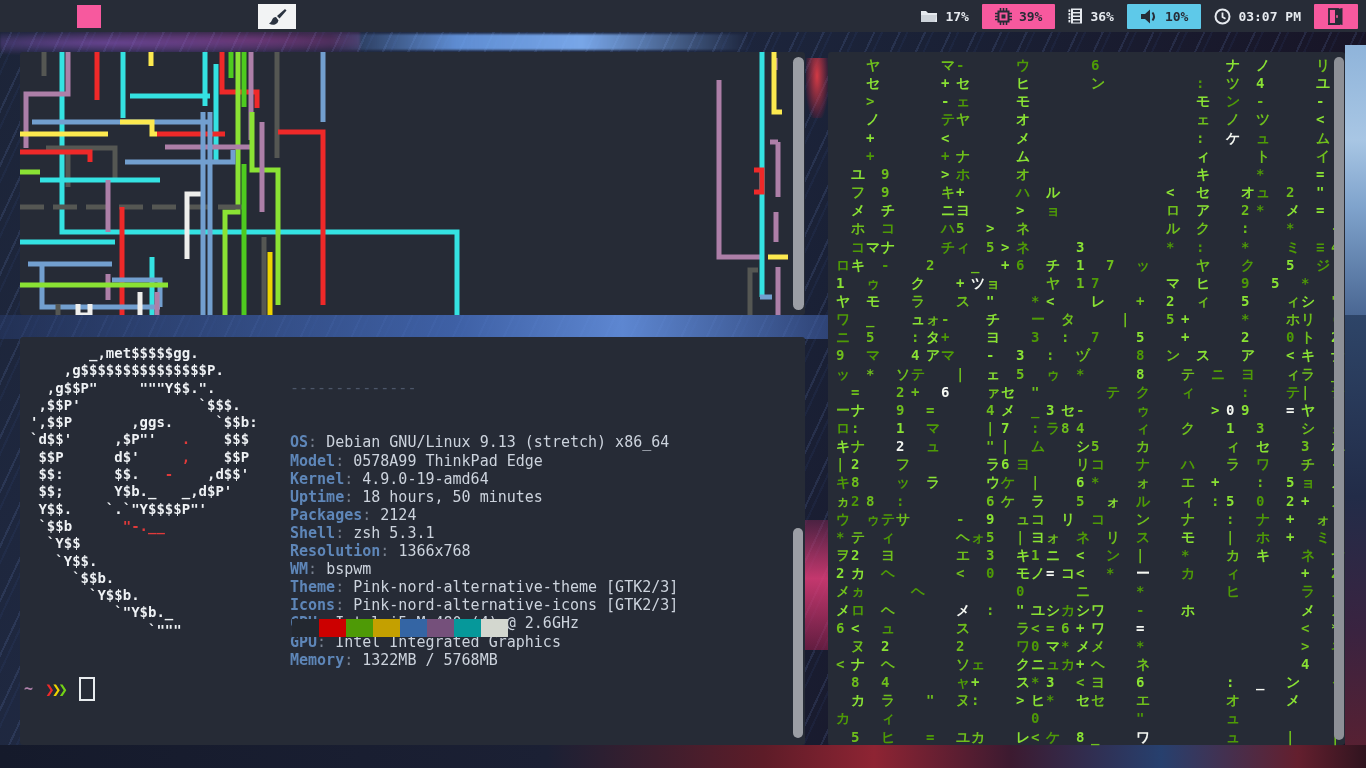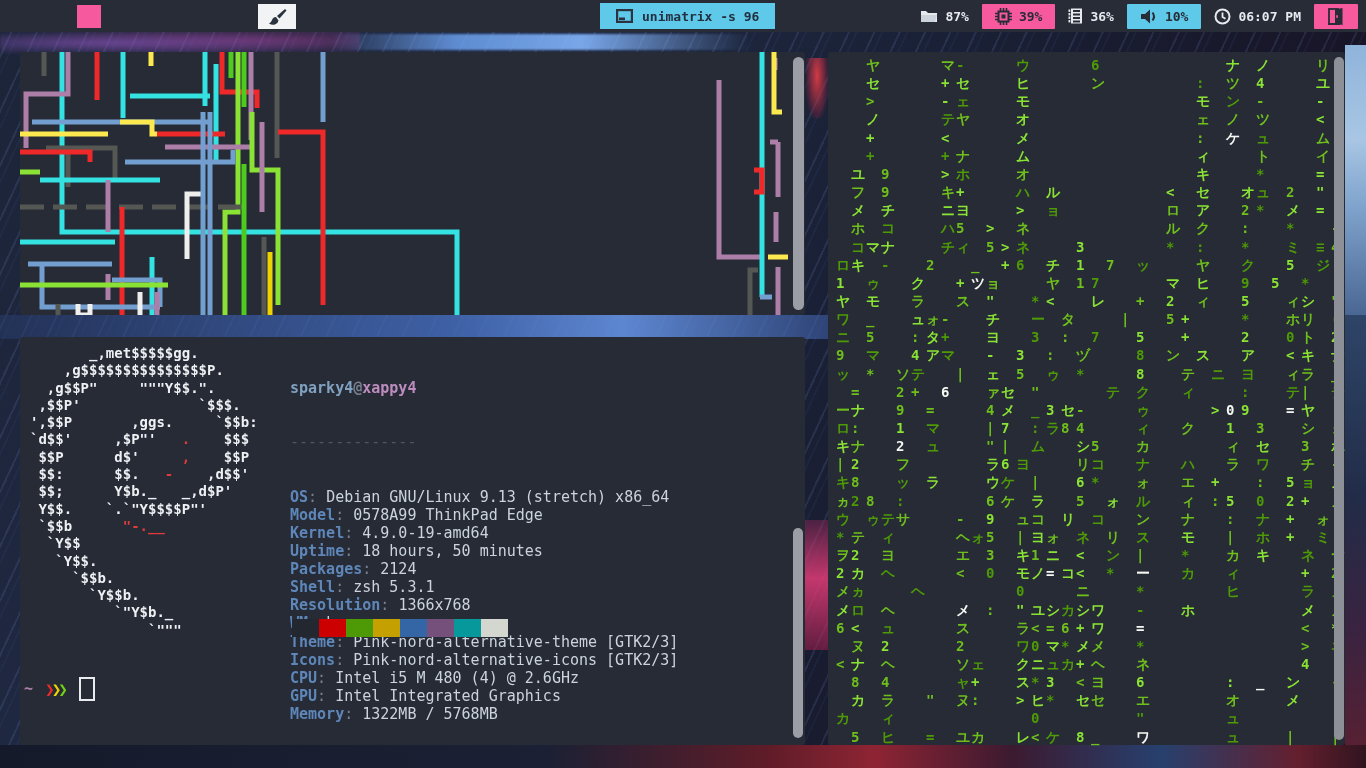--- a/index.html
+++ b/index.html
@@ -90,34 +90,27 @@
   <div class="wp" id="wp-bottom"></div>
 
   <div id="bar">
     <div class="bar-sq" id="ws-indicator" style="background: rgb(247, 89, 158);"></div>
     <div class="bar-brush" id="brush-btn" style="background: rgb(242, 243, 244);">
       <svg width="20" height="18" viewBox="0 0 20 18">
         <path d="M18 1 L10 8 L12.5 10.5 L19.5 2.5 Z" fill="#2b3340"></path>
         <path d="M9 9 q-3 0 -4 3 q-1 3 -3 3.5 q3 2 6 1 q3 -1 3.5 -4 Z" fill="#2b3340"></path>
       </svg>
     </div>
-    <div id="bar-title" style="background: rgb(94, 201, 233); color: rgb(36, 48, 64);">
-      <svg width="17" height="14" viewBox="0 0 17 14">
-        <rect x="1" y="1" width="15" height="12" fill="none" stroke="#2b3340" stroke-width="2.4"></rect>
-        <rect x="3" y="8.5" width="6" height="2.6" fill="#2b3340"></rect>
-      </svg>
-      <span>unimatrix -s 96</span>
-    </div>
     <div id="bar-right">
       <div class="mod">
         <svg width="18" height="14" viewBox="0 0 18 14">
           <path d="M1 2 h5 l2 2 h9 v9 H1 Z" fill="#e6eaef"></path>
           <path d="M1 6 h16 l-2 7 H1 Z" fill="#cdd3da"></path>
         </svg>
-        <span>87%</span>
+        <span>17%</span>
       </div>
       <div class="mod boxed" id="cpu-mod" style="background: rgb(247, 89, 158);">
         <svg width="17" height="17" viewBox="0 0 17 17">
           <rect x="3.5" y="3.5" width="10" height="10" fill="none" stroke="#272c37" stroke-width="2"></rect>
           <rect x="6.5" y="6.5" width="4" height="4" fill="#272c37"></rect>
           <g stroke="#272c37" stroke-width="1.6">
             <path d="M5.5 0 v3 M8.5 0 v3 M11.5 0 v3 M5.5 14 v3 M8.5 14 v3 M11.5 14 v3 M0 5.5 h3 M0 8.5 h3 M0 11.5 h3 M14 5.5 h3 M14 8.5 h3 M14 11.5 h3"></path>
           </g>
         </svg>
         <span>39%</span>
@@ -145,21 +138,21 @@
           <path d="M1 5 h4 l5 -4.5 v14 L5 10 H1 Z" fill="#272c37"></path>
           <path d="M12.5 3.5 q3 4 0 8" stroke="#272c37" stroke-width="2" fill="none"></path>
         </svg>
         <span>10%</span>
       </div>
       <div class="mod">
         <svg width="17" height="17" viewBox="0 0 17 17">
           <circle cx="8.5" cy="8.5" r="7" fill="none" stroke="#e6eaef" stroke-width="2"></circle>
           <path d="M8.5 4.5 V9 l3 1.8" stroke="#e6eaef" stroke-width="1.8" fill="none"></path>
         </svg>
-        <span>06:07 PM</span>
+        <span>03:07 PM</span>
       </div>
       <div class="mod boxed" id="power-mod" style="background: rgb(247, 89, 158);">
         <svg width="18" height="17" viewBox="0 0 18 17">
           <rect x="2" y="1" width="9" height="15" fill="none" stroke="#272c37" stroke-width="1.8"></rect>
           <path d="M8 1.5 L15.5 0 v17 L8 15.5 Z" fill="#272c37"></path>
           <rect x="9.2" y="7.2" width="1.6" height="2.6" fill="#f7599e"></rect>
           <rect x="1" y="15.2" width="12" height="1.8" fill="#272c37"></rect>
         </svg>
       </div>
     </div>
@@ -229,21 +222,20 @@
         <polyline points="758,215 758,263" fill="none" stroke="#ad7fa8" stroke-width="5" stroke-linejoin="miter"></polyline>
         <polyline points="738,218 730,218 730,263" fill="none" stroke="#555753" stroke-width="5" stroke-linejoin="miter"></polyline>
         <polyline points="740,245 752,245" fill="none" stroke="#729fcf" stroke-width="5" stroke-linejoin="miter"></polyline>
       </svg>
     <div class="sb" id="sb-pipes"></div>
   </div>
 
   <div class="term" id="win-neo">
     <div id="neo-art"><div><span>       _,met$$$$$gg.</span></div><div><span>    ,g$$$$$$$$$$$$$$$P.</span></div><div><span>  ,g$$P"     """Y$$.".</span></div><div><span> ,$$P'              `$$$.</span></div><div><span>',$$P       ,ggs.     `$$b:</span></div><div><span>`d$$'     ,$P"'   </span><span class="r">.</span><span>    $$$</span></div><div><span> $$P      d$'     </span><span class="r">,</span><span>    $$P</span></div><div><span> $$:      $$.   </span><span class="r">-</span><span>    ,d$$'</span></div><div><span> $$;      Y$b._   _,d$P'</span></div><div><span> Y$$.    `.`"Y$$$$P"'</span></div><div><span> `$$b      </span><span class="r">"-.__</span></div><div><span>  `Y$$</span></div><div><span>   `Y$$.</span></div><div><span>     `$$b.</span></div><div><span>       `Y$$b.</span></div><div><span>          `"Y$b._</span></div><div><span>              `"""</span></div></div>
     <div id="neo-info">
-      <div id="neo-title"><span id="neo-user" style="color: rgb(129, 161, 193);">sparky4</span><span class="sep">@</span><span id="neo-host" style="color: rgb(189, 140, 191);">xappy4</span></div>
       <div id="neo-dash">--------------</div>
       <div id="neo-lines"><div><span class="lbl">OS</span><span class="sep">: </span><span class="val">Debian GNU/Linux 9.13 (stretch) x86_64</span></div><div><span class="lbl">Model</span><span class="sep">: </span><span class="val">0578A99 ThinkPad Edge</span></div><div><span class="lbl">Kernel</span><span class="sep">: </span><span class="val">4.9.0-19-amd64</span></div><div><span class="lbl">Uptime</span><span class="sep">: </span><span class="val">18 hours, 50 minutes</span></div><div><span class="lbl">Packages</span><span class="sep">: </span><span class="val">2124</span></div><div><span class="lbl">Shell</span><span class="sep">: </span><span class="val">zsh 5.3.1</span></div><div><span class="lbl">Resolution</span><span class="sep">: </span><span class="val">1366x768</span></div><div><span class="lbl">WM</span><span class="sep">: </span><span class="val">bspwm</span></div><div><span class="lbl">Theme</span><span class="sep">: </span><span class="val">Pink-nord-alternative-theme [GTK2/3]</span></div><div><span class="lbl">Icons</span><span class="sep">: </span><span class="val">Pink-nord-alternative-icons [GTK2/3]</span></div><div><span class="lbl">CPU</span><span class="sep">: </span><span class="val">Intel i5 M 480 (4) @ 2.6GHz</span></div><div><span class="lbl">GPU</span><span class="sep">: </span><span class="val">Intel Integrated Graphics</span></div><div><span class="lbl">Memory</span><span class="sep">: </span><span class="val">1322MB / 5768MB</span></div></div>
     </div>
     <div id="neo-pal">
         <div style="background: rgb(35, 40, 48);"></div>
         <div style="background: rgb(204, 0, 0);"></div>
         <div style="background: rgb(78, 154, 6);"></div>
         <div style="background: rgb(196, 160, 0);"></div>
         <div style="background: rgb(52, 101, 164);"></div>
         <div style="background: rgb(117, 80, 123);"></div>

